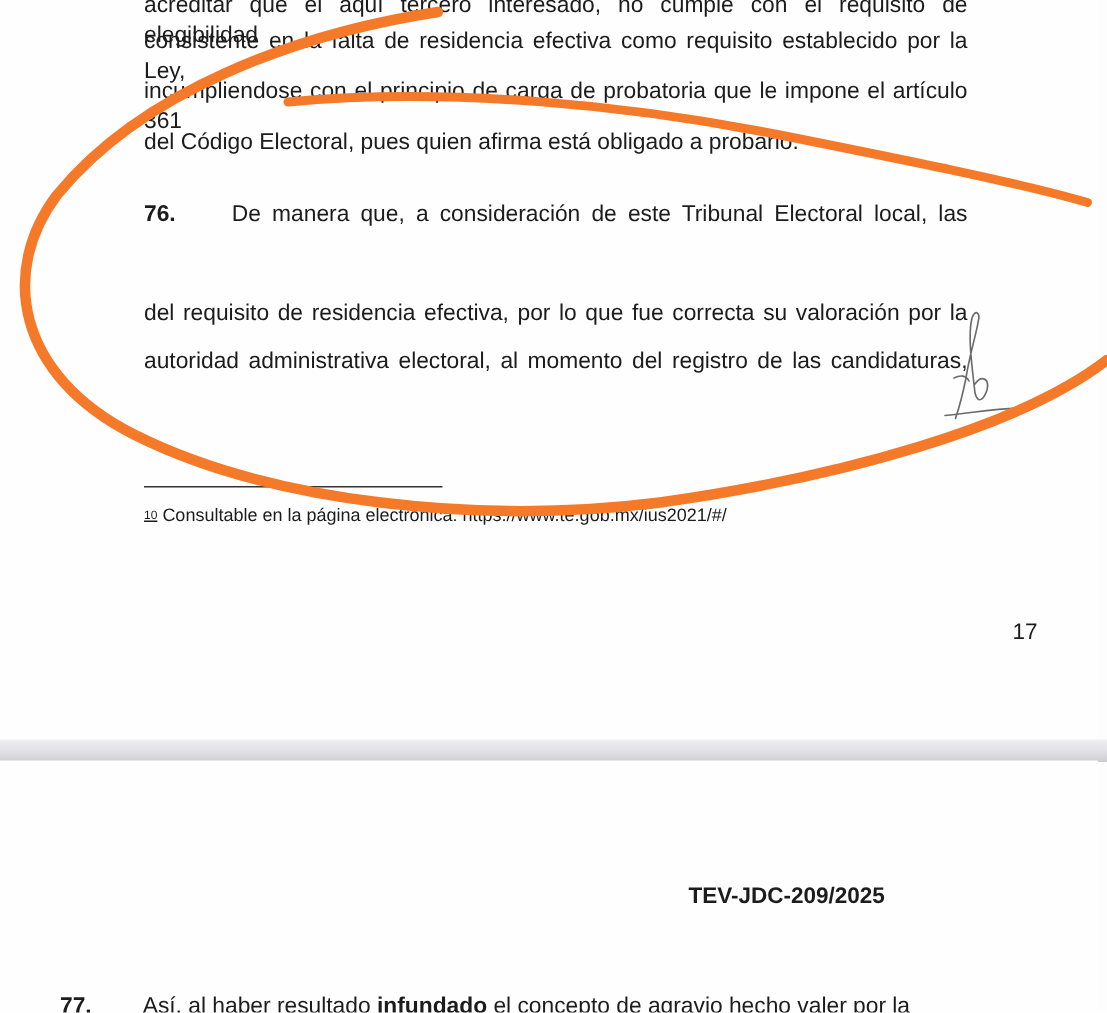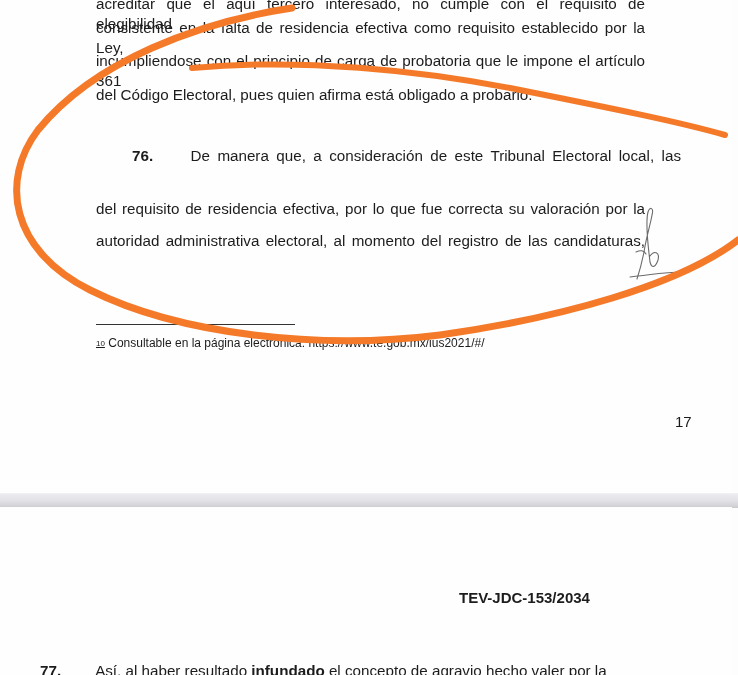--- a/index.html
+++ b/index.html
@@ -41,40 +41,40 @@
   </style>
 </head>
 <body>
 
 <div class="page page-top">
   <div class="line justify" style="top:-6px;">acreditar que el aquí tercero interesado, no cumple con el requisito de elegibilidad</div>
   <div class="line justify" style="top:18px;">consistente en la falta de residencia efectiva como requisito establecido por la Ley,</div>
   <div class="line justify" style="top:51px;">incumpliendose con el principio de carga de probatoria que le impone el artículo 361</div>
   <div class="line" style="top:85px;">del Código Electoral, pues quien afirma está obligado a probarlo.</div>
 
-  <div class="line justify" style="top:146px;margin-left:36px;">
+  <div class="line justify" style="top:133px;">
     <span class="para-num">76.</span>
     <span>De manera que, a consideración de este Tribunal Electoral local, las</span>
   </div>
   <div class="line justify" style="top:231px;">autoridad administrativa electoral, al momento del registro de las candidaturas,</div>
   <div class="line justify" style="top:199px;">del requisito de residencia efectiva, por lo que fue correcta su valoración por la</div>
 
   <div class="footnote-rule"></div>
   <div class="footnote">
     <sup>10</sup>
     <span>Consultable en la página electrónica: https://www.te.gob.mx/ius2021/#/</span>
   </div>
 
   <div class="page-number">17</div>
 </div>
 
 <div class="page-gap"></div>
 
 <div class="page page-bottom"></div>
-<div class="case-id">TEV-JDC-153/2034</div>
+<div class="case-id">TEV-JDC-209/2025</div>
 <div class="next-line">
   <span class="num">77.</span><span>Así, al haber resultado </span><b>infundado</b><span> el concepto de agravio hecho valer por la</span>
 </div>
 
 <svg class="overlay" viewBox="0 0 738 675">
 
   <g fill="none" stroke="#6b6b6b" stroke-width="1.1" stroke-linecap="round">
     <path d="M637 279 C 640 270, 642 262, 644 252 C 646 238, 651 222, 652 215 C 654 208, 650 206, 648 212 C 645 224, 648 244, 650 262 C 652 270, 656 266, 658 260 C 660 252, 654 250, 650 256"></path>
     <path d="M630 277 C 650 275, 665 272, 682 272"></path>
     <path d="M636 252 C 640 250, 644 250, 646 254"></path>

